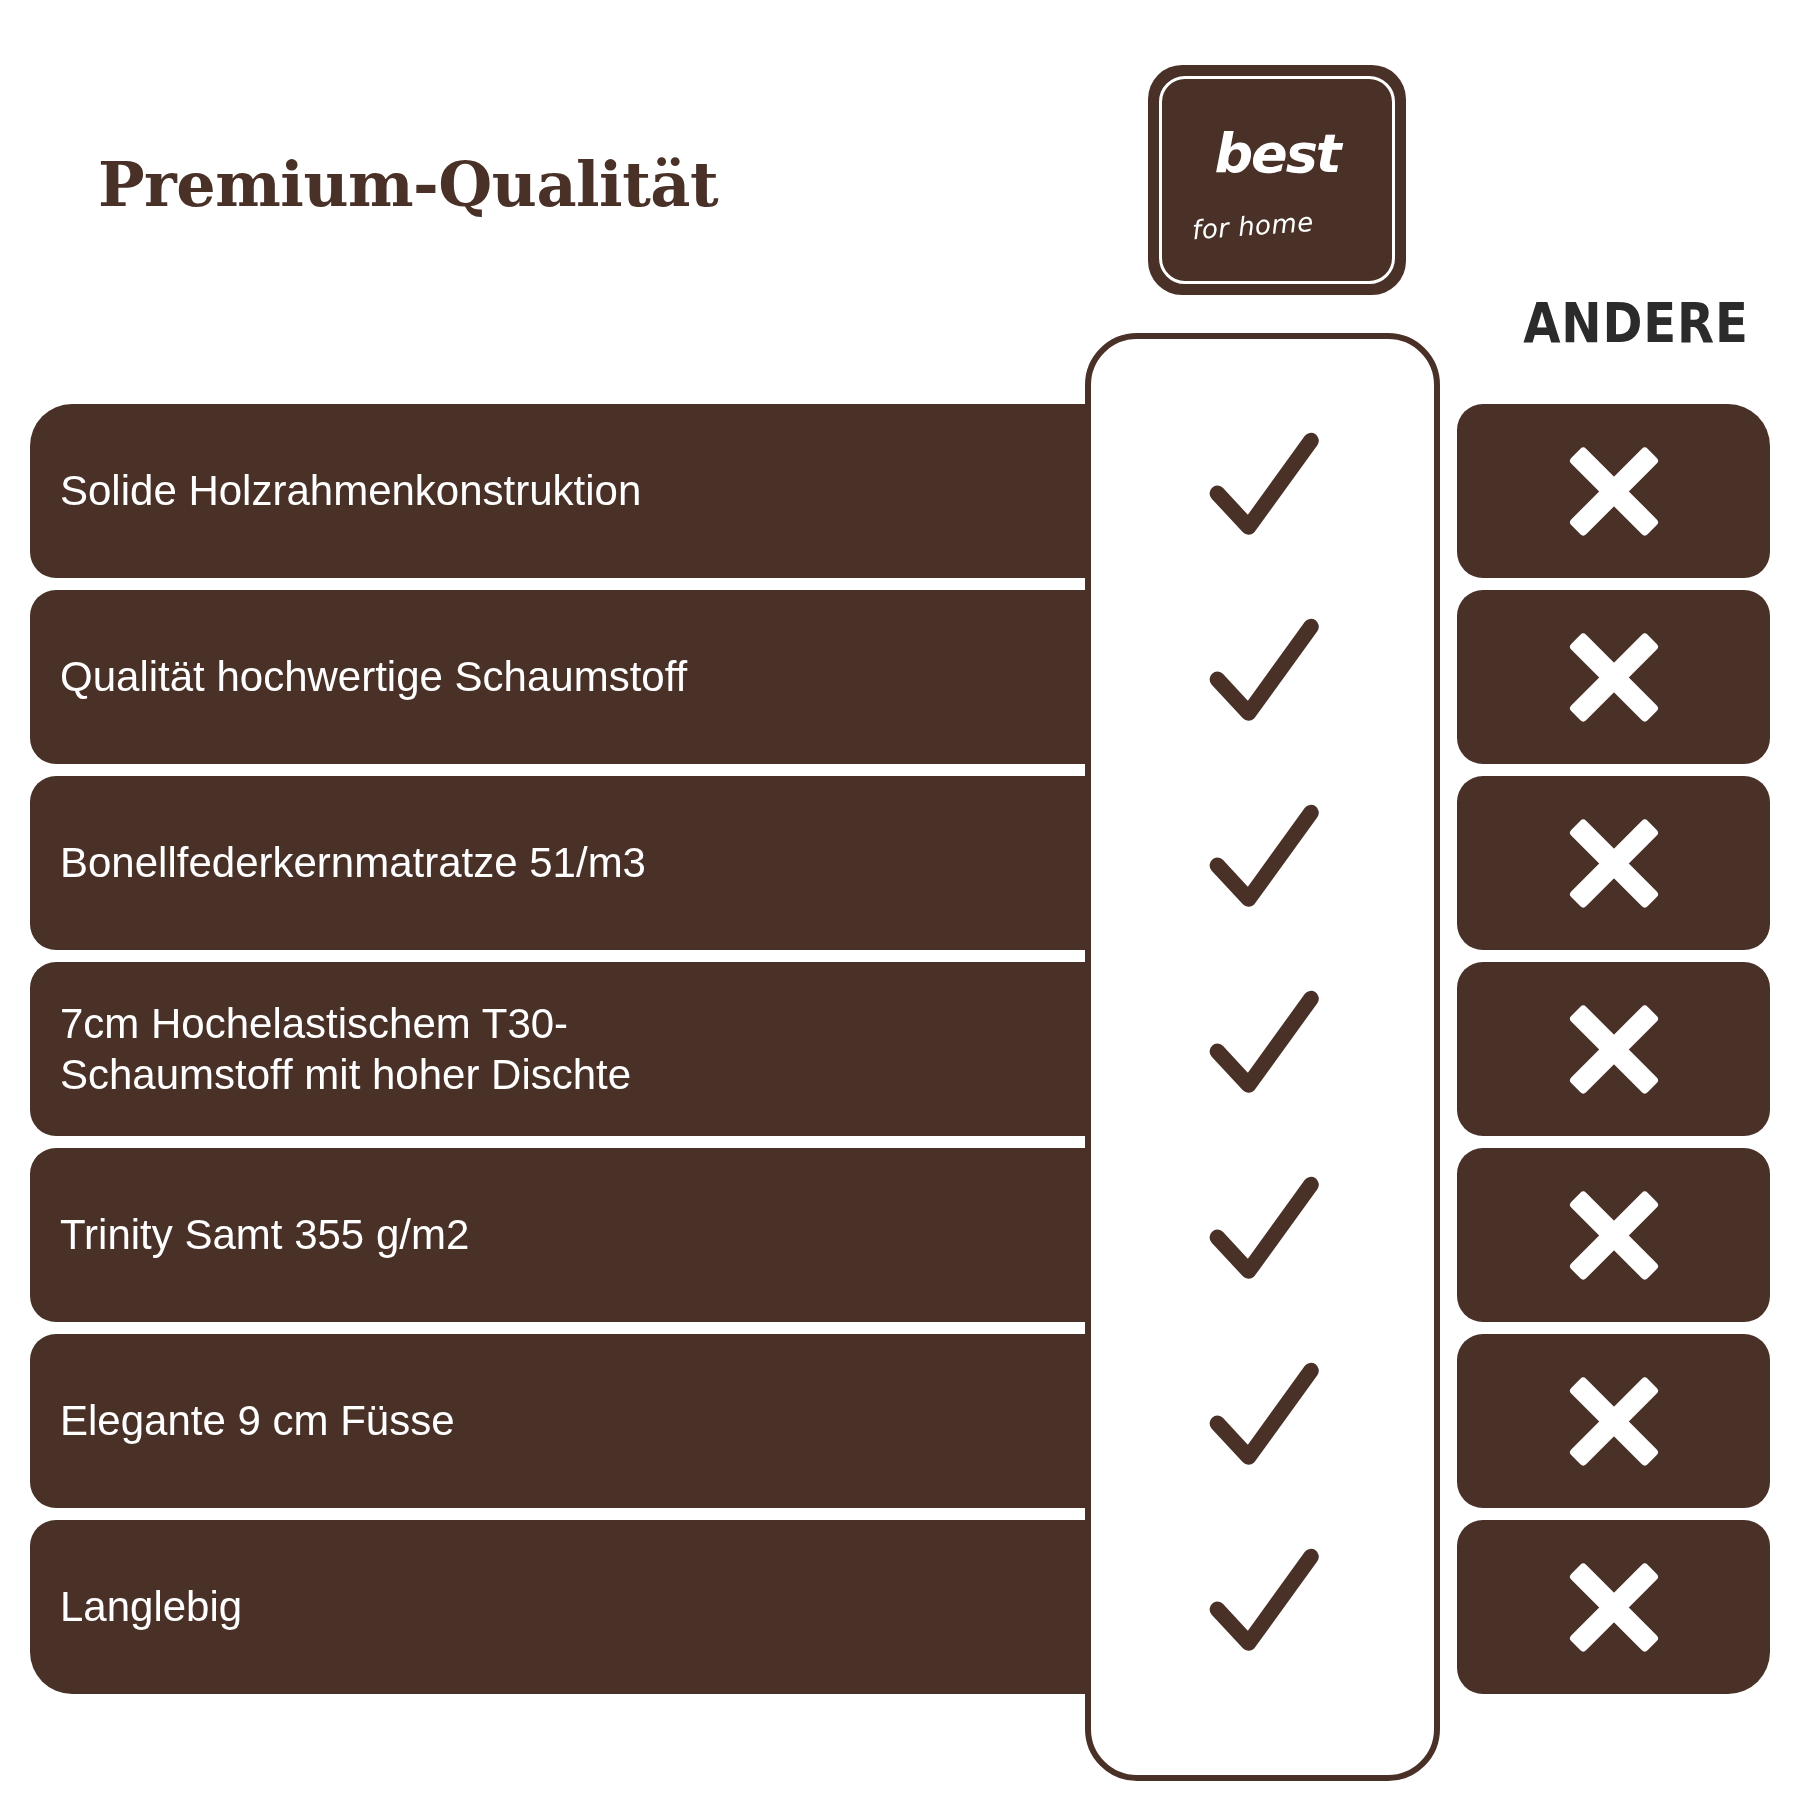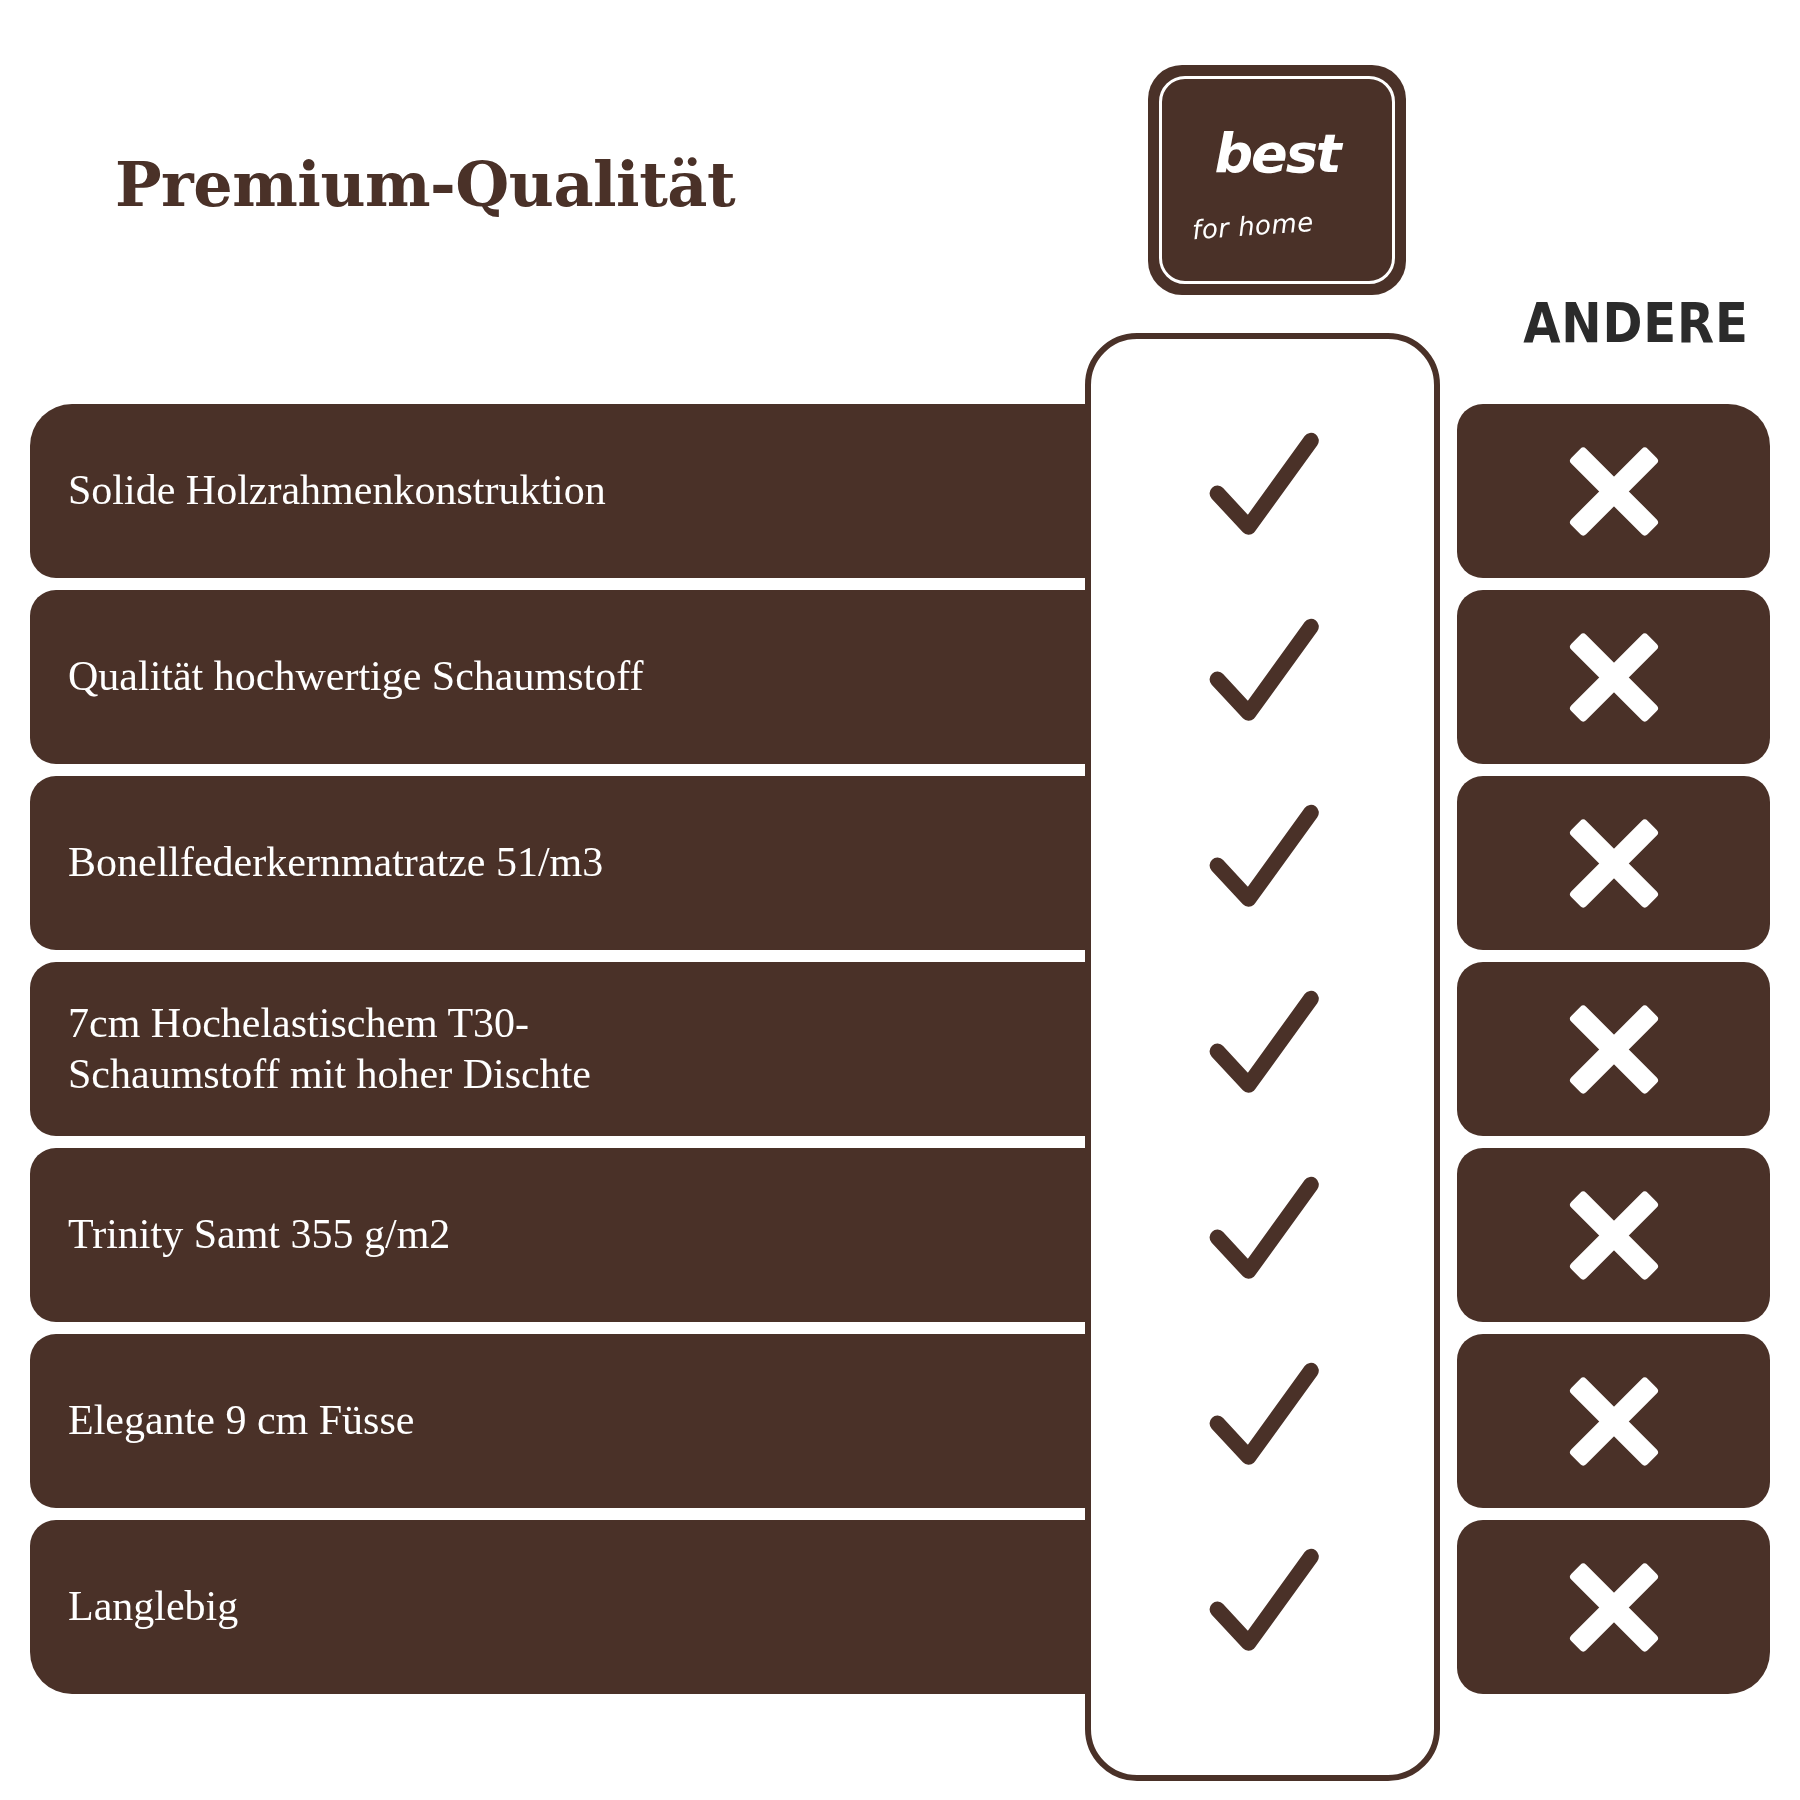--- a/index.html
+++ b/index.html
@@ -26,21 +26,20 @@
   .page-title {
     position: absolute;
     left: 98px;
     top: 148px;
     font-family: "DejaVu Serif", serif;
     font-weight: bold;
     font-size: 62px;
     letter-spacing: -0.5px;
     color: #4a3128;
     white-space: nowrap;
-    margin-left: 17px;
   }
 
   
   .brand-logo {
     position: absolute;
     left: 1148px;
     top: 65px;
     width: 258px;
     height: 230px;
     background: #4a3128;
@@ -117,24 +116,24 @@
     height: 174px;
     background: #4a3128;
     border-radius: 26px;
   }
   .row:first-child .bar { border-top-left-radius: 42px; border-top-right-radius: 26px; }
   .row:last-child .bar  { border-bottom-left-radius: 42px; }
 
   .row .label {
     position: relative;
     z-index: 3;
-    margin-left: 38px;
+    margin-left: 30px;
     width: 980px;
     color: #ffffff;
-    font-family: Liberation Serif, serif;
+    font-family: Liberation Sans, sans-serif;
     font-size: 42px;
     line-height: 1.22;
     white-space: pre-line;
   }
 
   .row .andere-cell {
     position: absolute;
     left: 1427px;
     top: 0;
     width: 313px;

